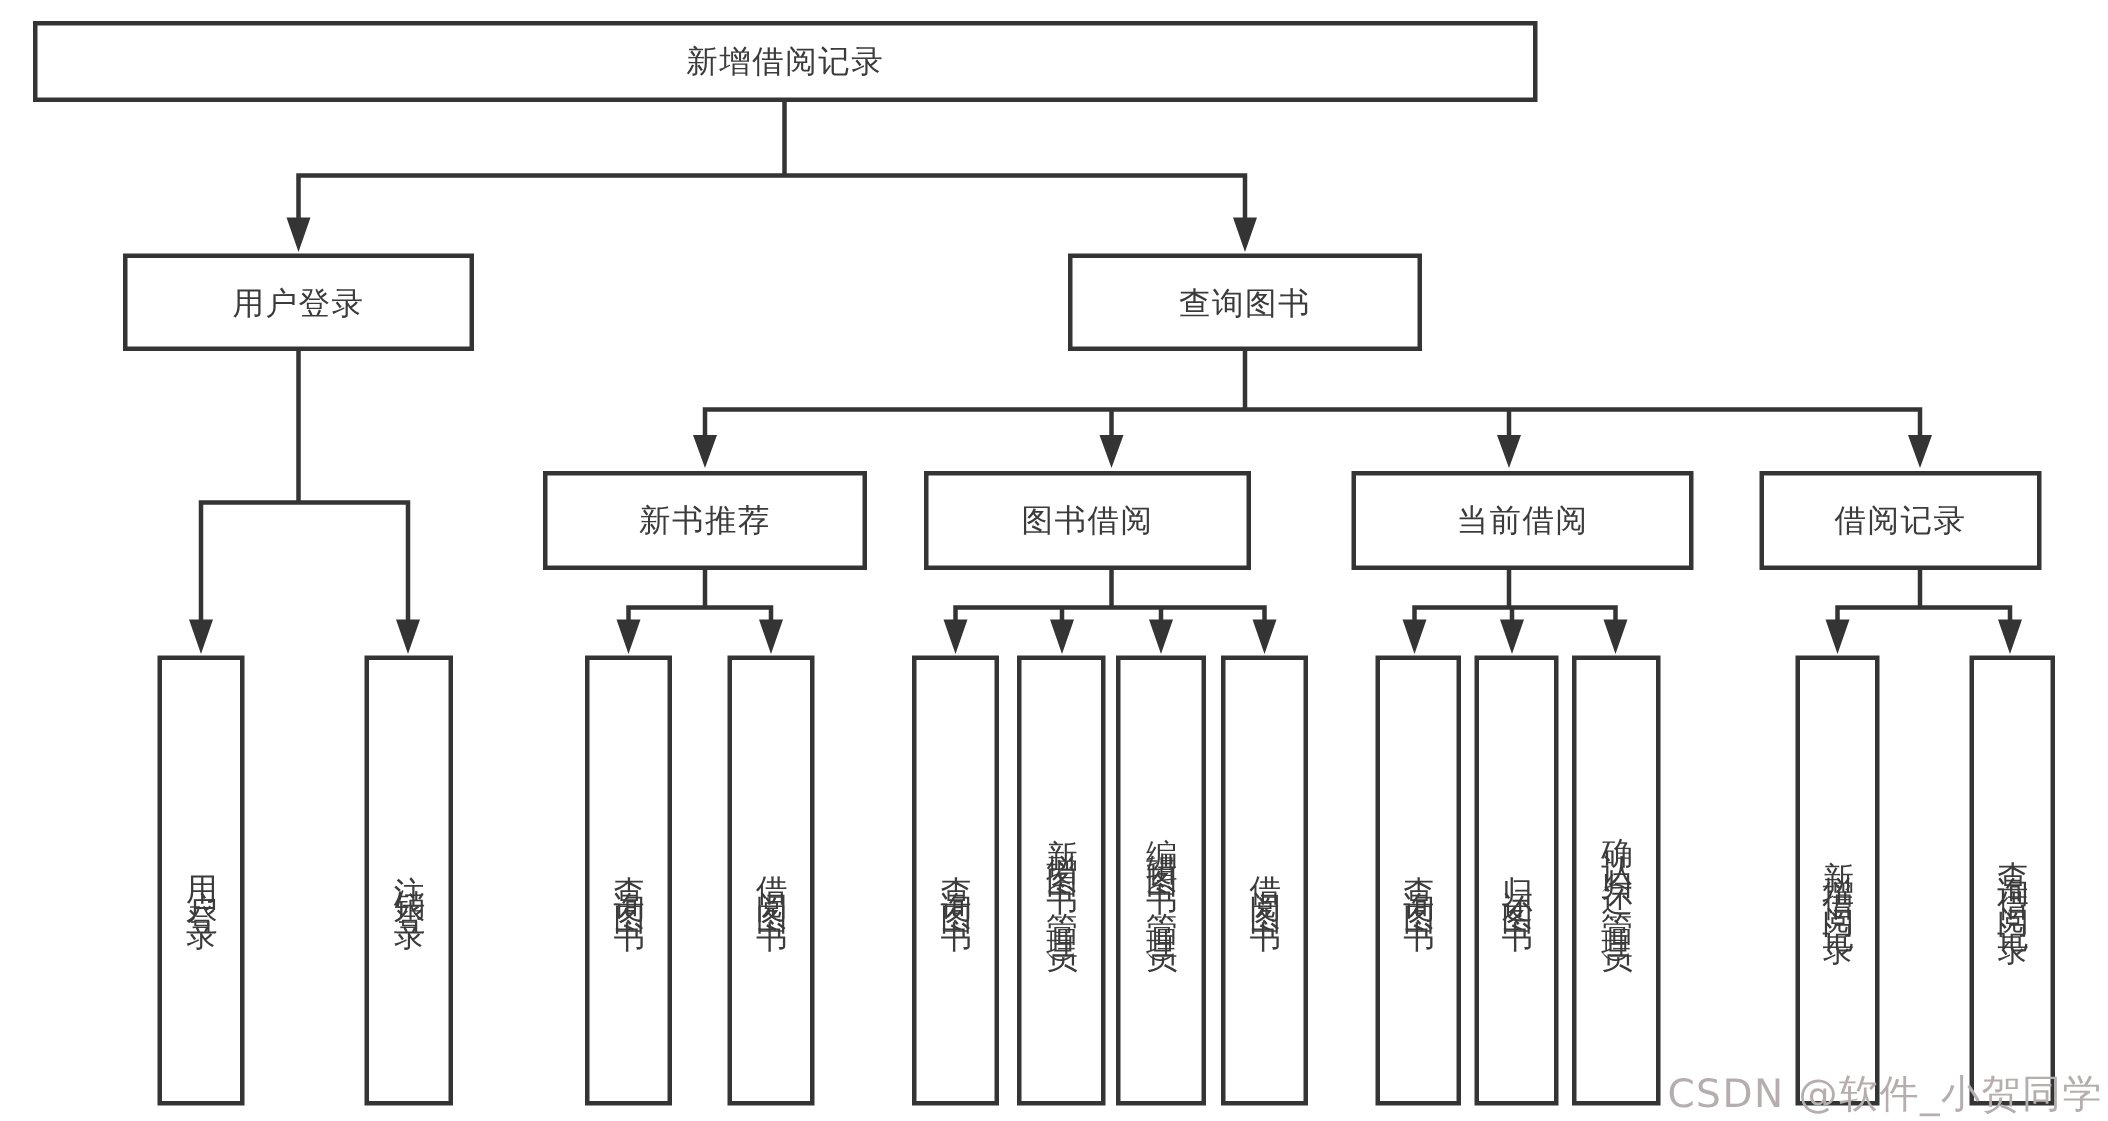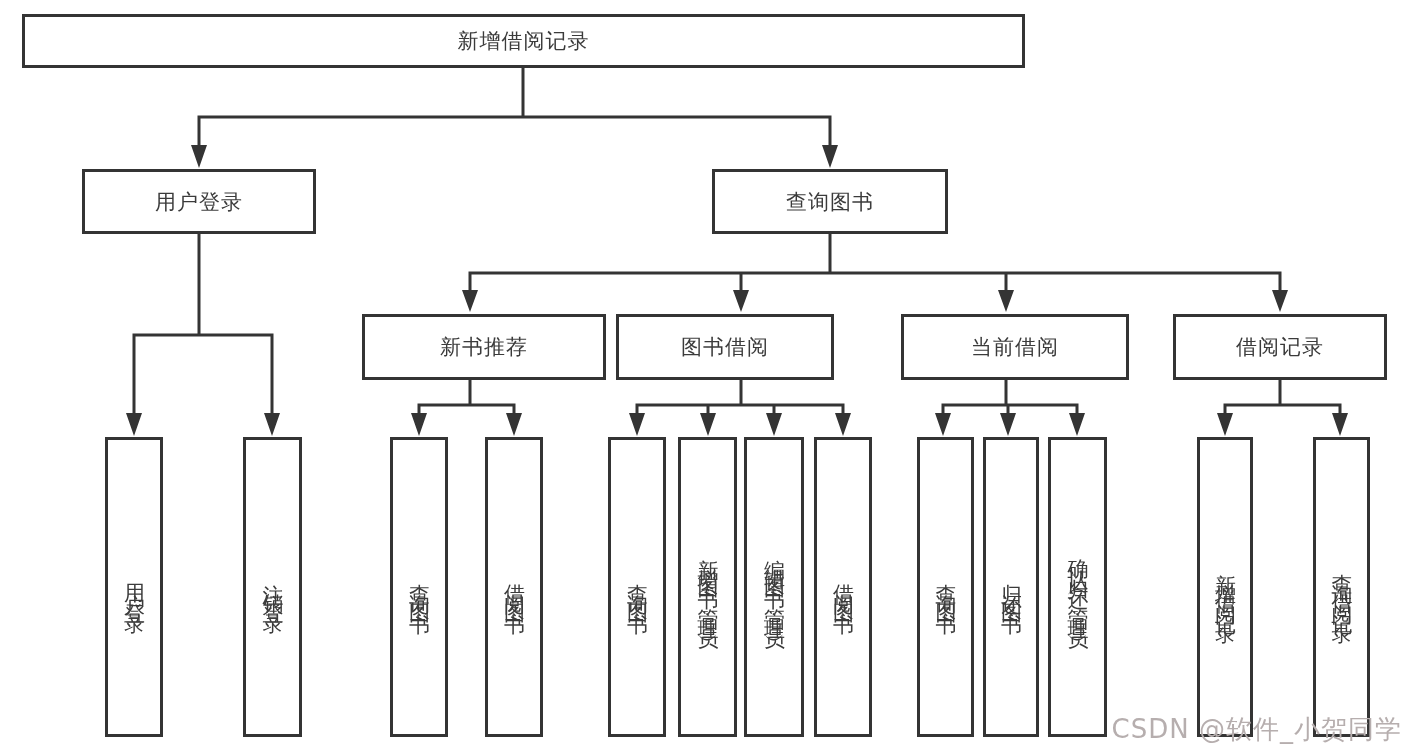--- a/index.html
+++ b/index.html
@@ -78,24 +78,24 @@
              M935 413 L951 413 L943 436 Z M1000 413 L1016 413 L1008 436 Z
              M1069 413 L1085 413 L1077 436 Z M1217 413 L1233 413 L1225 436 Z
              M1332 413 L1348 413 L1340 436 Z" fill="#343434" stroke="none"></path>
   </svg>
 
   <div class="node" style="left:22px; top:14px; width:1003px; height:54px;">新增借阅记录</div>
 
   <div class="node" style="left:82px; top:169px; width:234px; height:65px;">用户登录</div>
   <div class="node" style="left:712px; top:169px; width:236px; height:65px;">查询图书</div>
 
-  <div class="node" style="left:362px; top:314px; width:244px; height:66px;">新书推荐</div>
+  <div class="node" style="left:362px; top:314px; width:216px; height:66px;">新书推荐</div>
   <div class="node" style="left:616px; top:314px; width:218px; height:66px;">图书借阅</div>
   <div class="node" style="left:901px; top:314px; width:228px; height:66px;">当前借阅</div>
-  <div class="node" style="left:1173px; top:314px; width:214px; height:66px;">借阅记录</div>
+  <div class="node" style="left:1173px; top:314px; width:188px; height:66px;">借阅记录</div>
 
   <div class="node leaf" style="left:105px; top:437px; width:58px; height:300px;">
     <span>用户登录</span>
   </div>
   <div class="node leaf" style="left:243px; top:437px; width:59px; height:300px;">
     <span>注销登录</span>
   </div>
 
   <div class="node leaf" style="left:390px; top:437px; width:58px; height:300px;">
     <span>查询图书</span>

